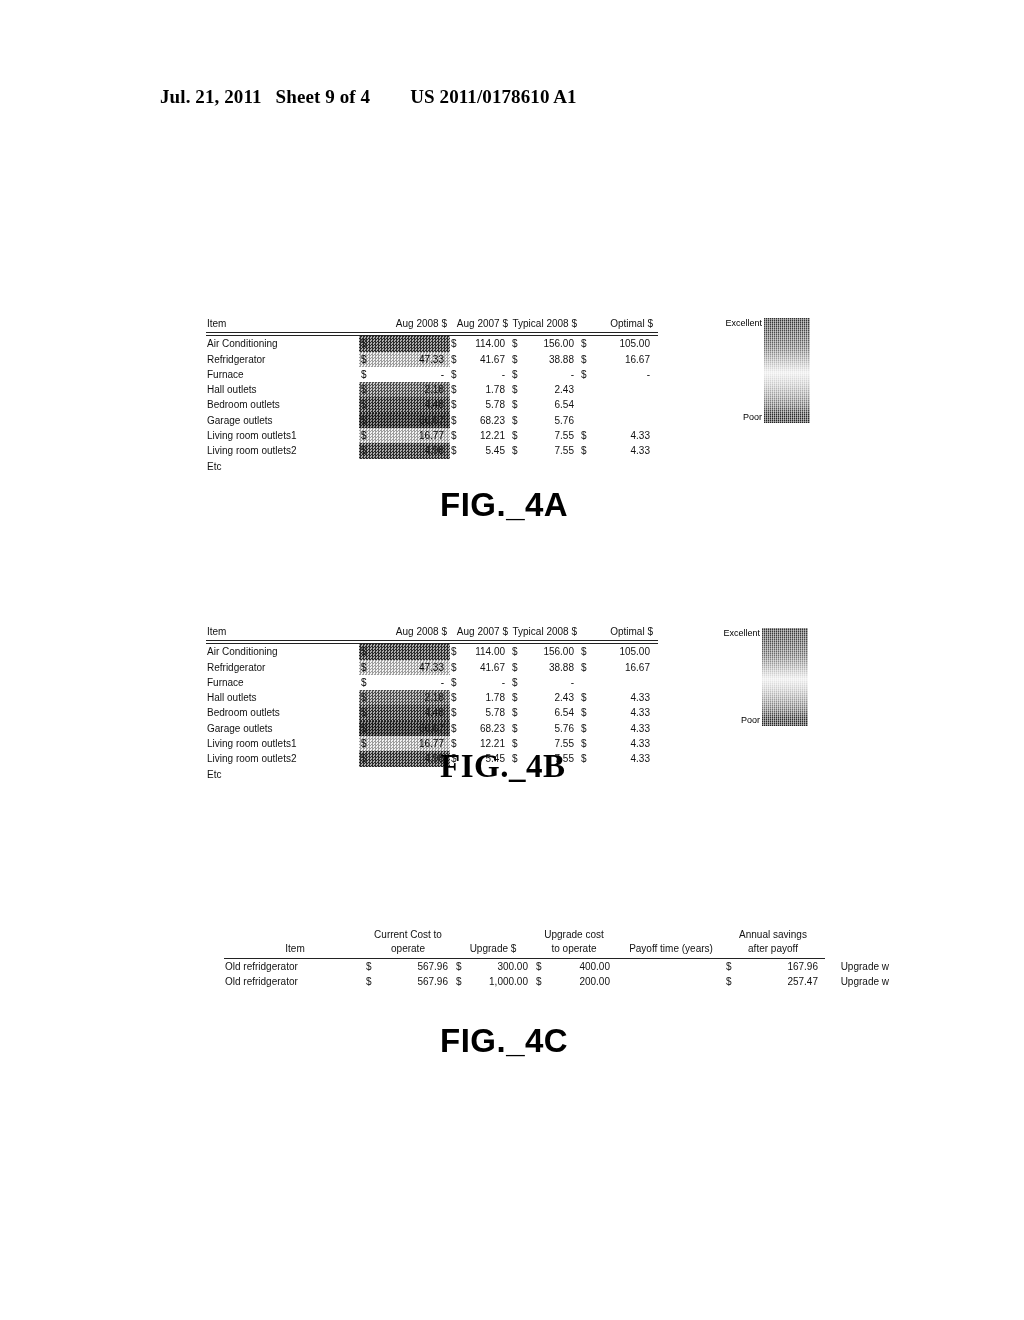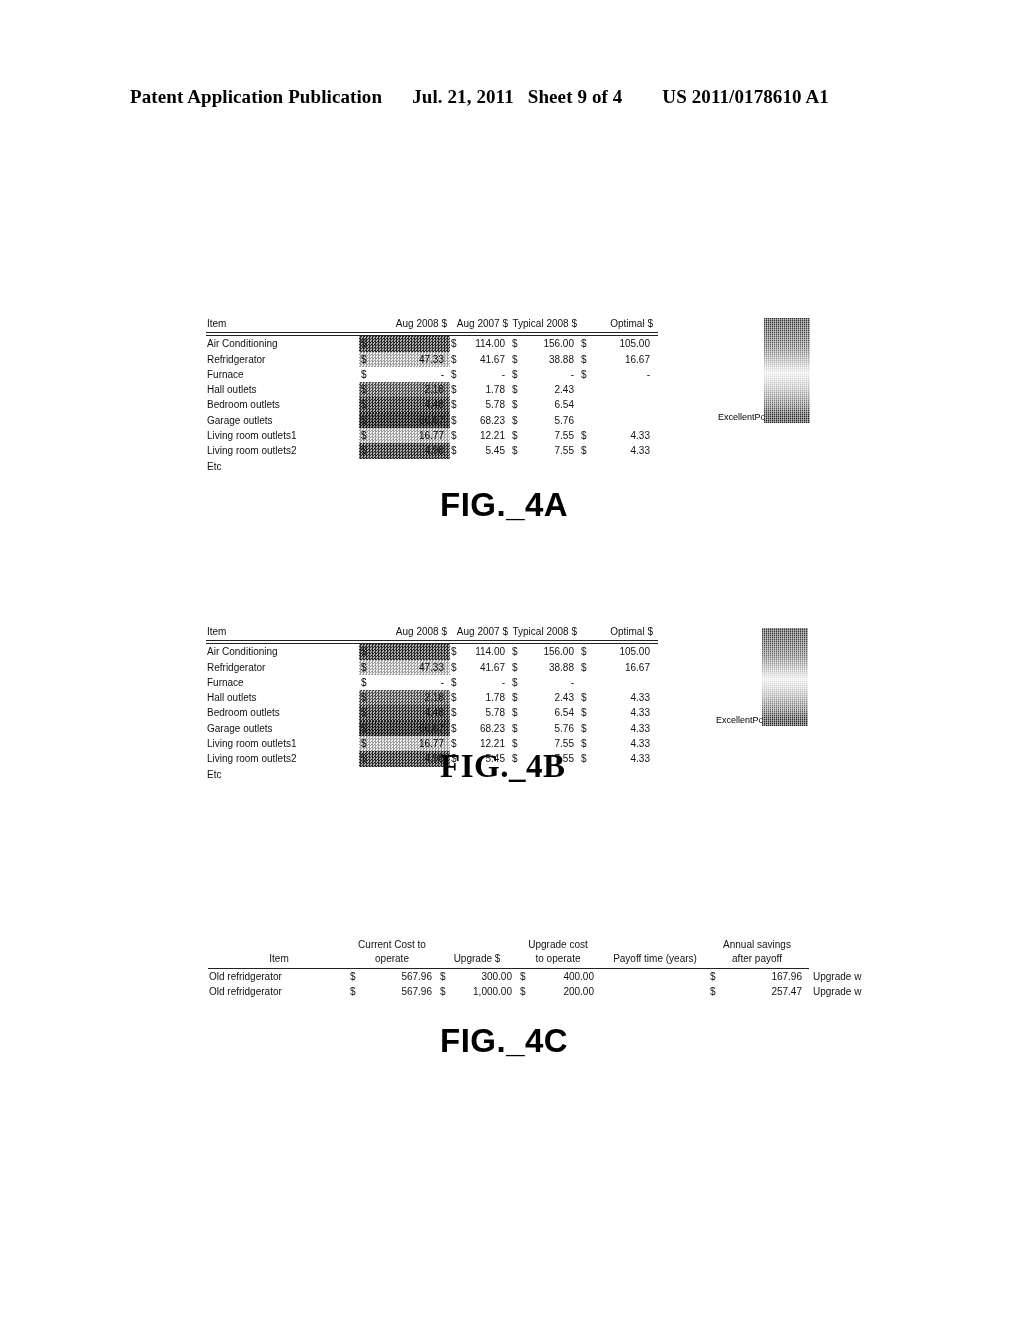--- a/index.html
+++ b/index.html
@@ -33,21 +33,21 @@
   .hdr-pub   { }
   .hdr-date  { margin-left: 30px; }
   .hdr-sheet { margin-left: 14px; }
   .hdr-num   { margin-left: 40px; }
 
   
   .figure { position: absolute; }
 
   #fig-4a { top: 316px; left: 206px; }
   #fig-4b { top: 624px; left: 206px; }
-  #fig-4c { top: 928px; left: 208px; margin-top: 10px; }
+  #fig-4c { top: 928px; left: 224px; }
 
   
   table.sheet {
     border-collapse: collapse;
     font-size: 10px;
     font-family: "Liberation Sans", sans-serif;
     color: #111;
   }
   table.sheet td, table.sheet th {
     padding: 0;
@@ -130,20 +130,21 @@
     display: flex;
     align-items: stretch;
     font-size: 9px;
   }
   #legend-a { top: 318px; left: 718px; }
   #legend-b { top: 628px; left: 716px; }
 
   .legend .labels {
     width: 46px;
     display: flex;
+    flex-direction: column;
     justify-content: space-between;
     align-items: flex-end;
     padding-right: 2px;
     box-sizing: border-box;
   }
   .legend .labels span { line-height: 11px; }
   .legend .bar {
     width: 46px;
     height: 105px;
     background-image:
@@ -174,33 +175,32 @@
   #cap-4c { top: 1022px; left: 440px; }
 
   
   .upgrade { font-size: 9.5px; }
   .upgrade .u-item  { width: 140px; text-align: left;  padding-left: 1px; }
   .upgrade .u-cur   { width: 86px;  text-align: right; padding-right: 4px; }
   .upgrade .u-upg   { width: 76px;  text-align: right; padding-right: 4px; }
   .upgrade .u-uco   { width: 78px;  text-align: right; padding-right: 4px; }
   .upgrade .u-pay   { width: 108px; text-align: center; }
   .upgrade .u-sav   { width: 96px;  text-align: right; padding-right: 4px; }
-  .upgrade .u-note  { width: 60px;  text-align: left;  padding-left: 4px; }
+  .upgrade .u-note  { width: 60px;  text-align: right;  padding-left: 4px; }
   .upgrade .hdr-line1 td { text-align: center; height: 14px; line-height: 14px; }
   .upgrade .hdr-line2 td { text-align: center; height: 14px; line-height: 14px; }
   .upgrade .hdr-line1 td.u-item,
   .upgrade .hdr-line2 td.u-item { text-align: center; }
   .upgrade tr.rule-row td { border-bottom: 1.4px solid #222; border-top: none; }
   .upgrade tr.rule-row td.u-note { border-bottom: none; }
 </style>
 </head>
 <body>
 
 <div class="page-header">
-  <span class="hdr-pub">Patent Application Publication</span>
   <span class="hdr-date">Jul. 21, 2011</span>
   <span class="hdr-sheet">Sheet 9 of 4</span>
   <span class="hdr-num">US 2011/0178610 A1</span>
 </div>
 
 <div class="figure" id="fig-4a">
   <table class="sheet energy">
     <tbody>
       <tr class="hdr">
         <td class="c-item">Item</td>

